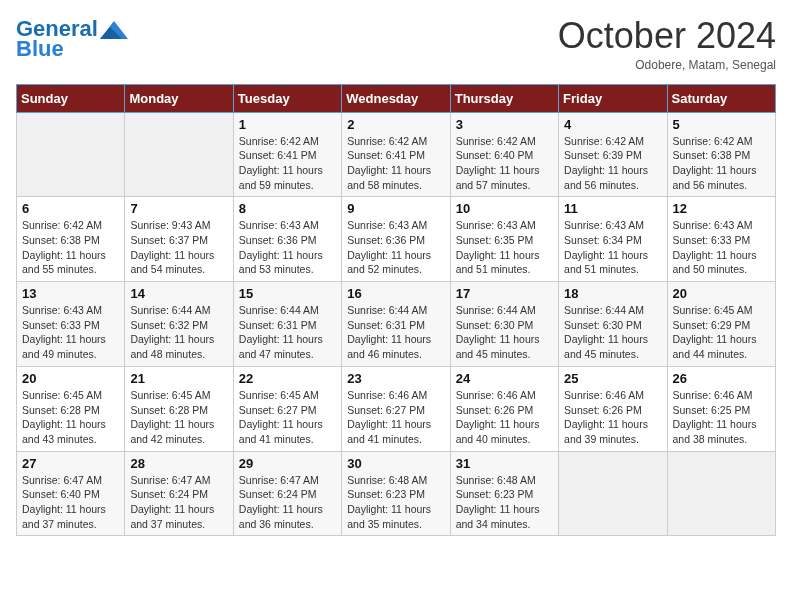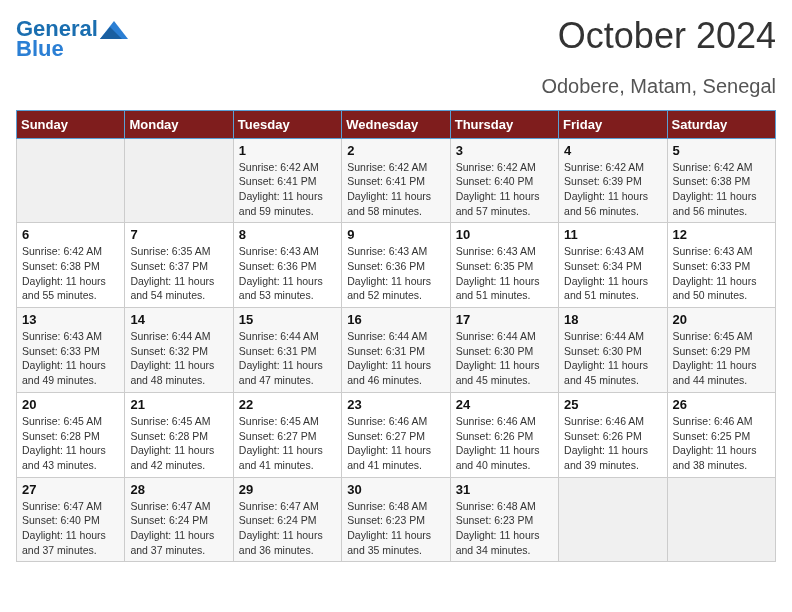--- a/index.html
+++ b/index.html
@@ -29,23 +29,23 @@
     .title-area {
       text-align: right;
     }
     .month-title {
       font-size: 36px;
       font-weight: 300;
       color: #333;
       line-height: 1.1;
     }
     .location-title {
-      font-size: 20px;
+      font-size: 12px;
       color: #555;
-      margin-top: 19px;
+      margin-top: 2px;
     }
     .calendar-table {
       width: 100%;
       border-collapse: collapse;
       font-size: 11px;
     }
     .calendar-table thead th {
       background-color: #7f1d1d;
       color: #fff;
       padding: 6px 4px;
@@ -154,21 +154,21 @@
       </tr>
       <tr>
         <td>
           <span class="day-number">6</span>
           <div class="day-info">Sunrise: 6:42 AM
 Sunset: 6:38 PM
 Daylight: 11 hours and 55 minutes.</div>
         </td>
         <td>
           <span class="day-number">7</span>
-          <div class="day-info">Sunrise: 6:35 AM
+          <div class="day-info">Sunrise: 9:43 AM
 Sunset: 6:37 PM
 Daylight: 11 hours and 54 minutes.</div>
         </td>
         <td>
           <span class="day-number">8</span>
           <div class="day-info">Sunrise: 6:43 AM
 Sunset: 6:36 PM
 Daylight: 11 hours and 53 minutes.</div>
         </td>
         <td>

